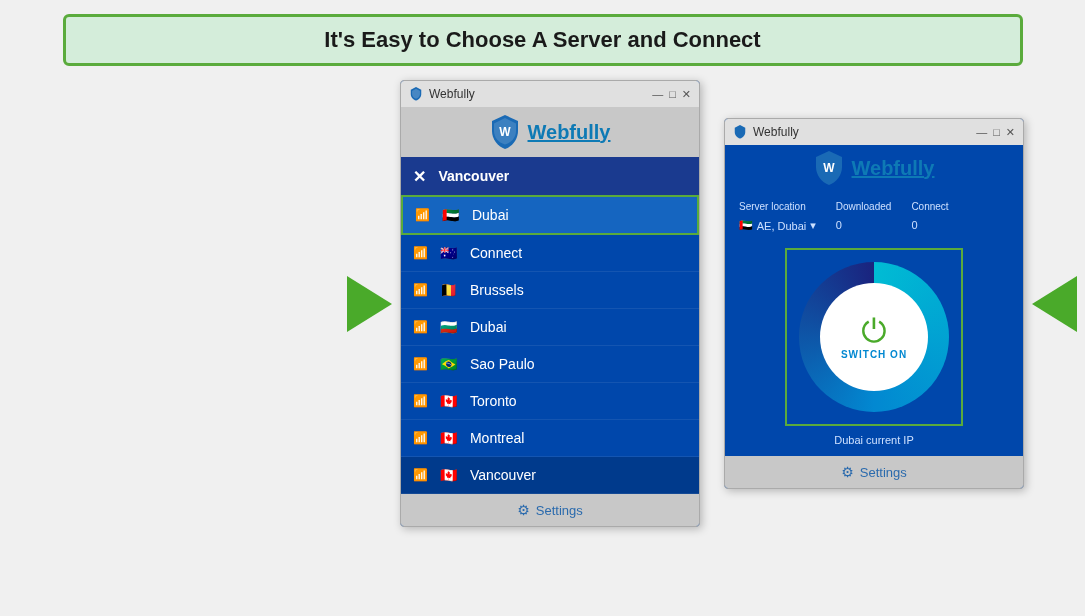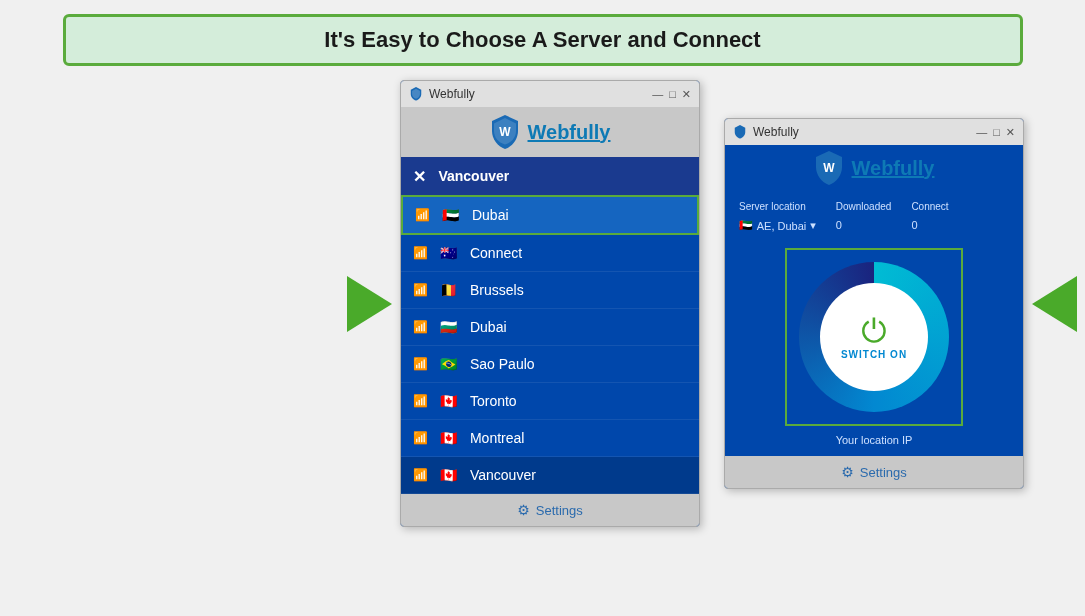--- a/index.html
+++ b/index.html
@@ -448,21 +448,21 @@
 
     <div class="power-area">
       <div class="power-frame">
         <div class="power-circle-outer">
           <div class="power-circle-inner">
             <span class="power-btn-icon">⏻</span>
             <span class="switch-on-text">SWITCH ON</span>
           </div>
         </div>
       </div>
-      <div class="your-ip-text">Your location IP</div>
+      <div class="your-ip-text">Dubai current IP</div>
     </div>
 
     <div class="window-footer">
       <span class="gear-icon">⚙</span>
       <span>Settings</span>
     </div>
   </div>
 
   <div class="arrow-wrapper-left">
     <div class="arrow-left"></div>

